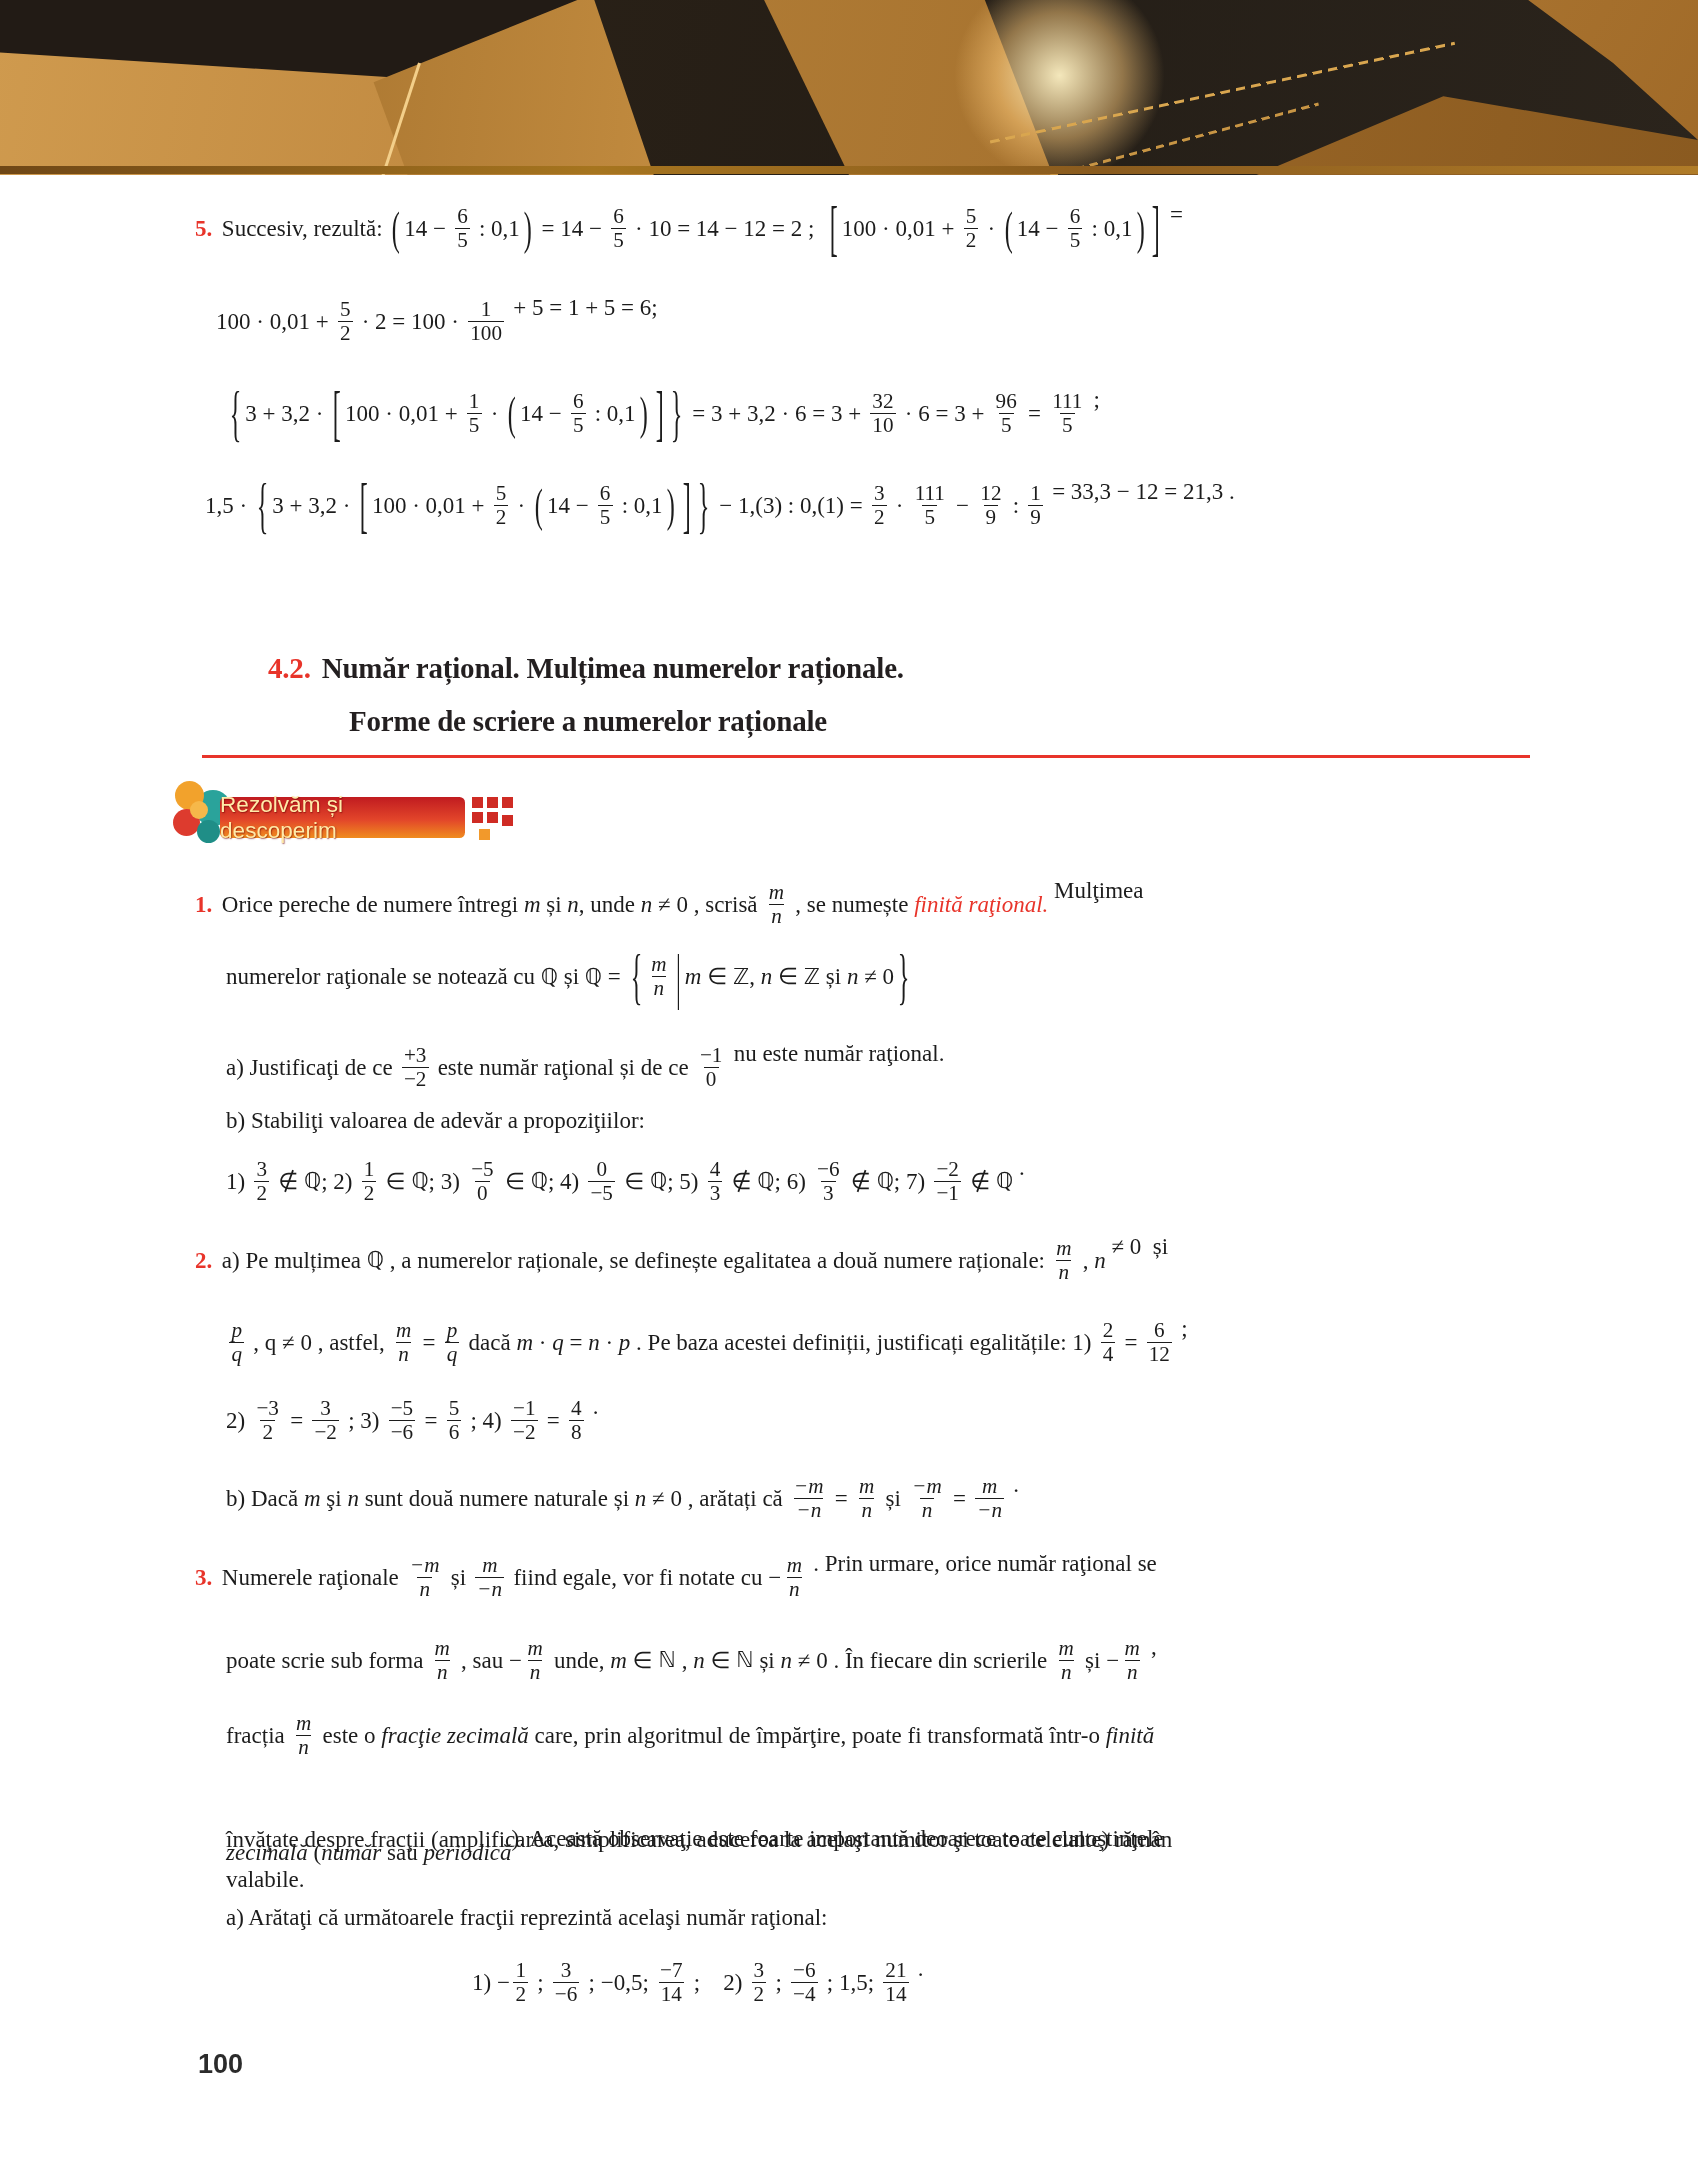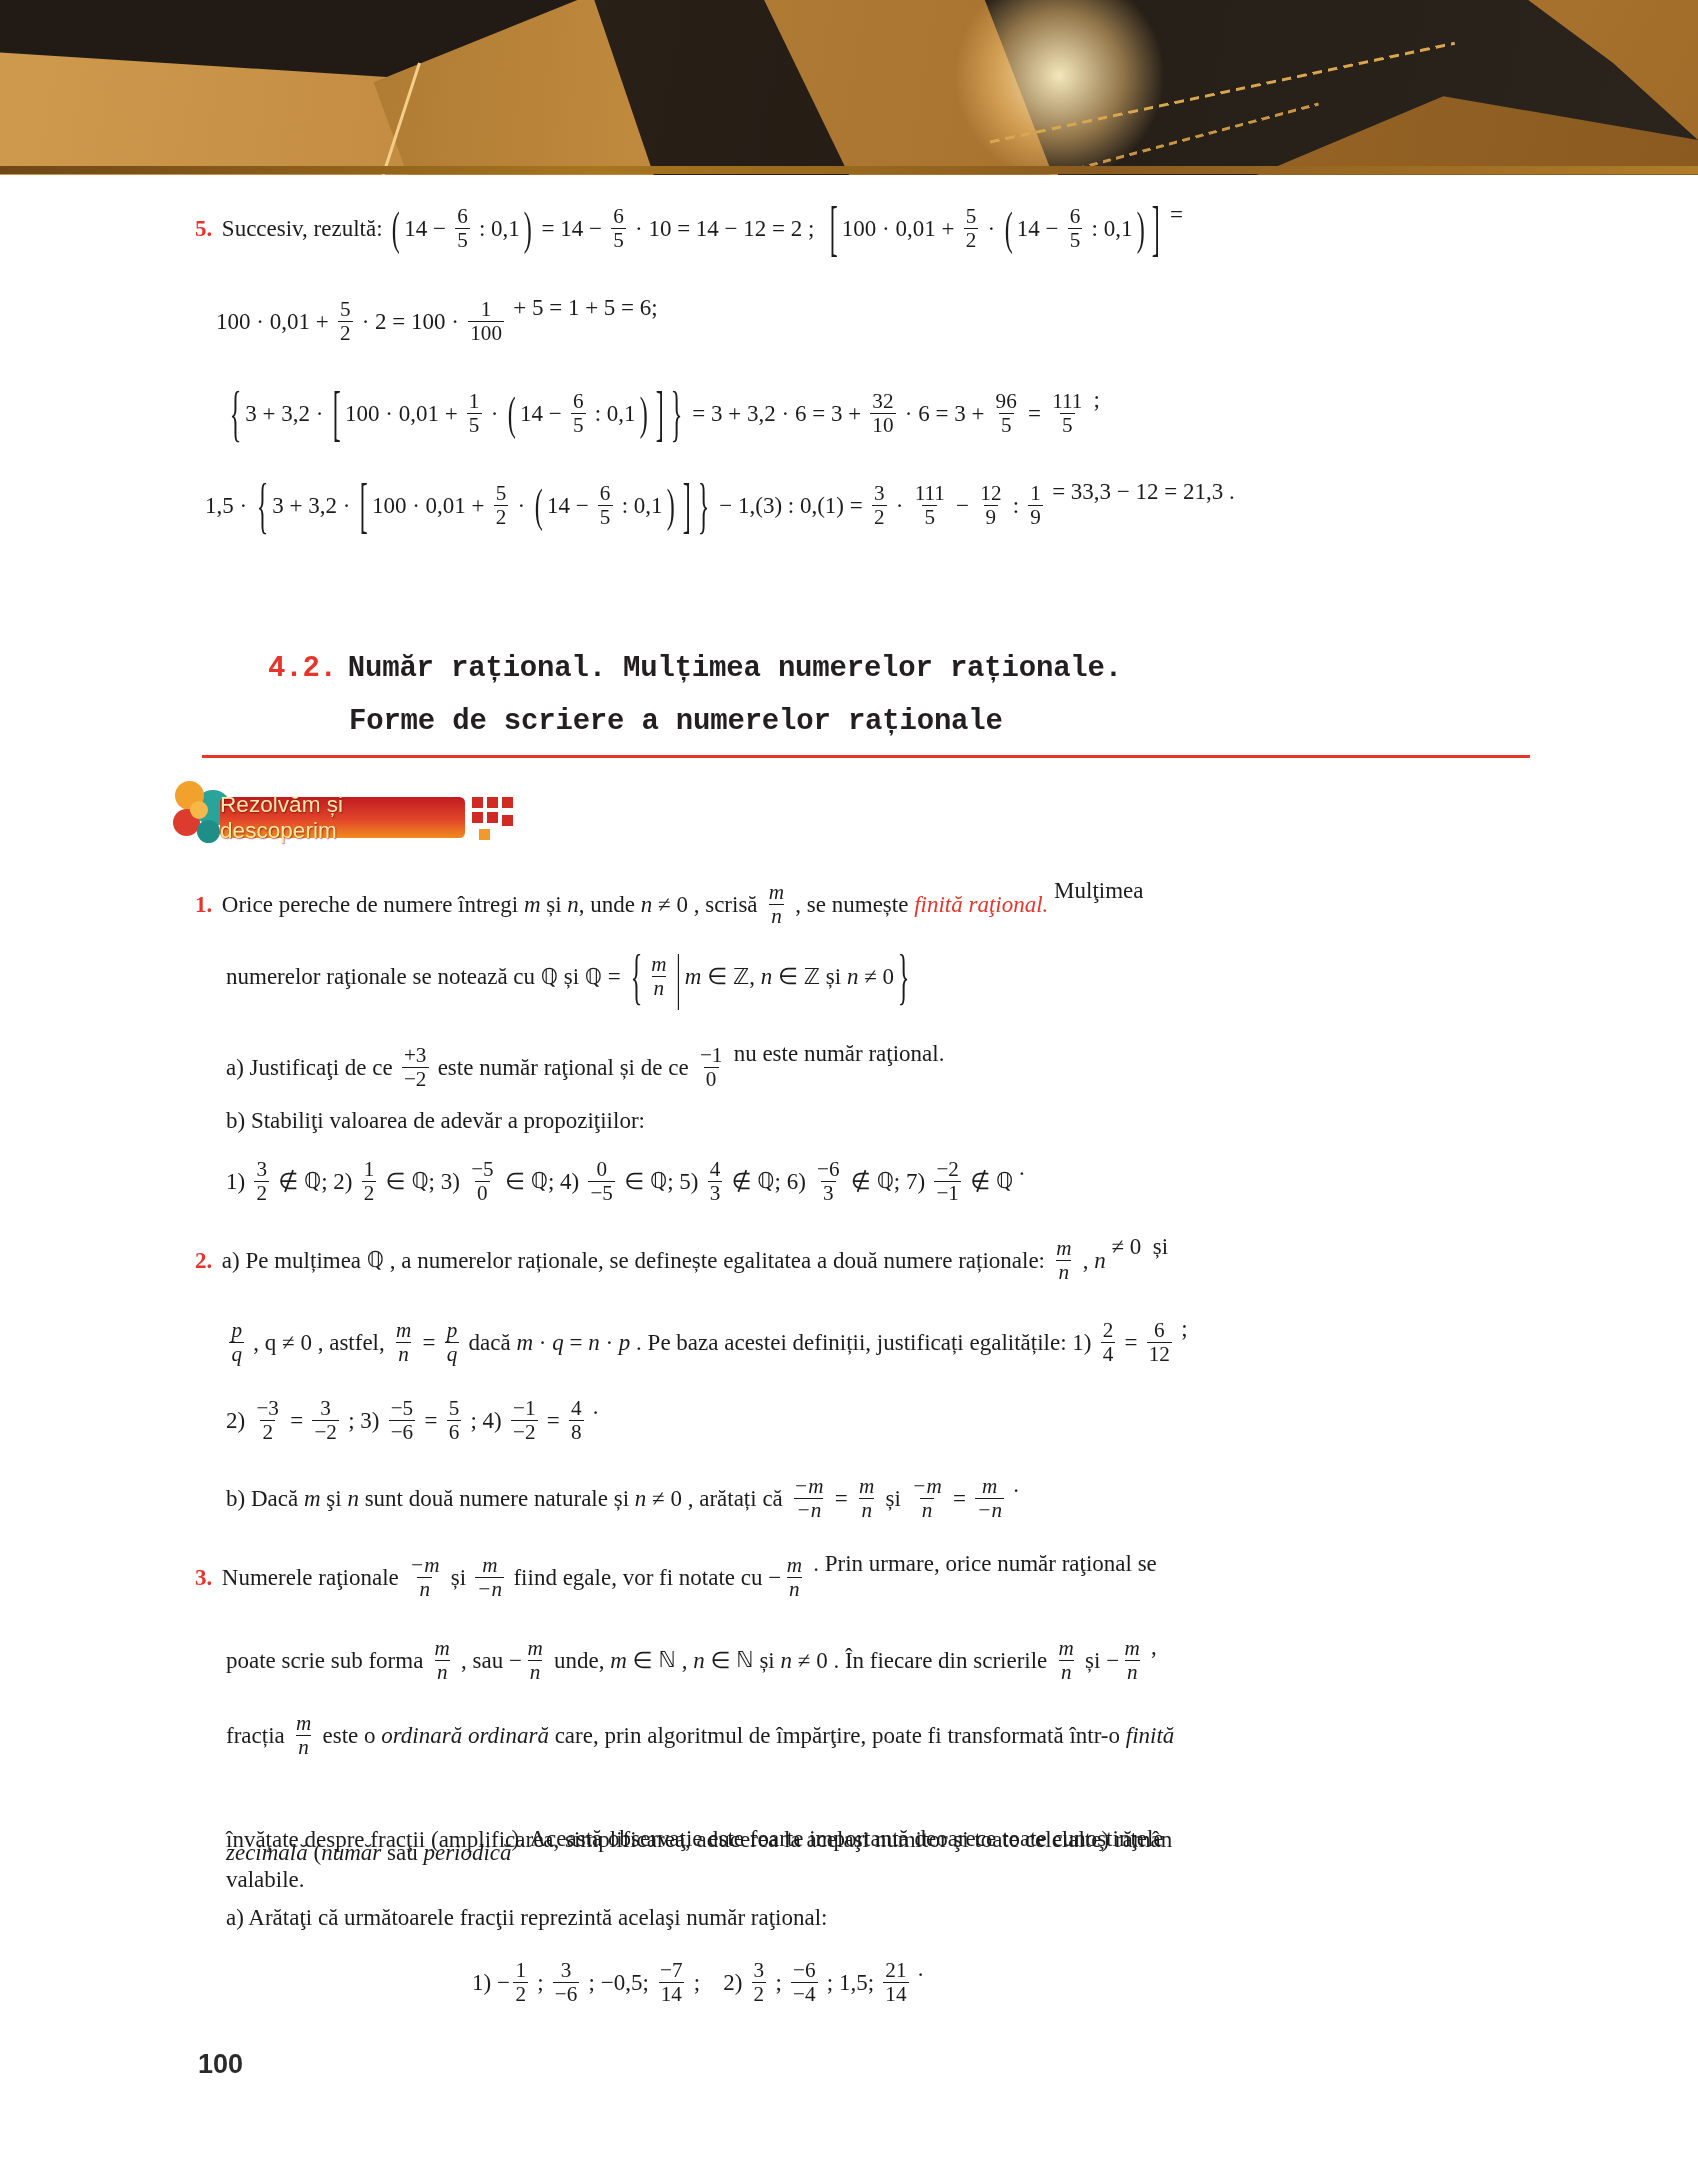--- a/index.html
+++ b/index.html
@@ -42,21 +42,21 @@
   .fr{display:inline-flex;flex-direction:column;align-items:center;text-align:center;
       line-height:1.1;margin:0 3.4px;font-size:0.92em;}
   .fr .n{padding:0 2.1px;display:block;}
   .fr .d{border-top:1.4px solid #1c1c1c;padding:0 2.1px;display:block;}
   .fr.vit{font-style:italic;}
   .big{display:inline-block;line-height:1;vertical-align:middle;margin:0 4.1px;}
   .s2{transform:scaleY(2.05) scaleX(1.05);}
   .s3{transform:scaleY(2.7) scaleX(1.05);}
 
   
-  .heading{position:absolute;display:flex;font-family:Liberation Mono, monospace;
+  .heading{position:absolute;display:flex;font-family:Liberation Serif, serif;
       font-weight:bold;font-size:29px;color:#231f20;letter-spacing:-0.2px;white-space:pre;justify-content:center;}
   .h-num{color:var(--accent-red);padding-right:11px;}
   .red-rule{position:absolute;left:202px;top:755px;width:1328px;height:3.4px;background:var(--rule-red);}
 
   
   .banner-bar{position:absolute;left:220px;top:797px;width:245px;height:41px;border-radius:5.5px;
       background:linear-gradient(180deg,var(--banner-top) 0%,var(--banner-mid) 55%,var(--banner-bottom) 100%);
       display:flex;align-items:center;justify-content:center;
       font-family:"Liberation Sans",sans-serif;font-size:22.6px;color:var(--banner-text);
       text-shadow:0.7px 0.7px 1.4px rgba(110,0,0,.65);}
@@ -170,21 +170,21 @@
   </div>
 
   <div class="mline" style="left:195px;top:1550px;">
     <span class="rn">3.</span>
     <span style="display:contents">Numerele raţionale <span class="fr vit"><span class="n">−m</span><span class="d">n</span></span> și <span class="fr vit"><span class="n">m</span><span class="d">−n</span></span> fiind egale, vor fi notate cu −<span class="fr vit"><span class="n">m</span><span class="d">n</span></span> . Prin urmare, orice număr raţional se</span>
   </div>
   <div class="mline" style="left:226px;top:1633px;">
     <span style="display:contents">poate scrie sub forma <span class="fr vit"><span class="n">m</span><span class="d">n</span></span> , sau −<span class="fr vit"><span class="n">m</span><span class="d">n</span></span> unde, <span class="vit">m</span> ∈ <span class="bb">ℕ</span> , <span class="vit">n</span> ∈ <span class="bb">ℕ</span> și <span class="vit">n</span> ≠ 0 . În fiecare din scrierile <span class="fr vit"><span class="n">m</span><span class="d">n</span></span> și −<span class="fr vit"><span class="n">m</span><span class="d">n</span></span> ,</span>
   </div>
   <div class="mline" style="left:226px;top:1712px;">
-    <span style="display:contents">fracția <span class="fr vit"><span class="n">m</span><span class="d">n</span></span> este o <span class="vit">ordinară ordinară</span> care, prin algoritmul de împărţire, poate fi transformată într-o <span class="vit">finită</span></span>
+    <span style="display:contents">fracția <span class="fr vit"><span class="n">m</span><span class="d">n</span></span> este o <span class="vit">fracţie zecimală</span> care, prin algoritmul de împărţire, poate fi transformată într-o <span class="vit">finită</span></span>
   </div>
   <div class="mline" style="left:226px;top:1825px;">
     <span style="display:contents"><span class="vit">zecimală</span> (<span class="vit">număr</span> sau <span class="vit">periodică</span>). Această observaţie este foarte importantă deoarece toate cunoştinţele</span>
   </div>
   <div class="mline" style="left:226px;top:1826px;">
     <span style="display:contents">învăţate despre fracţii (amplificarea, simplificarea, aducerea la acelaşi numitor şi toate celelalte) rămân</span>
   </div>
   <div class="mline" style="left:226px;top:1866px;">
     <span style="display:contents">valabile.</span>
   </div>

